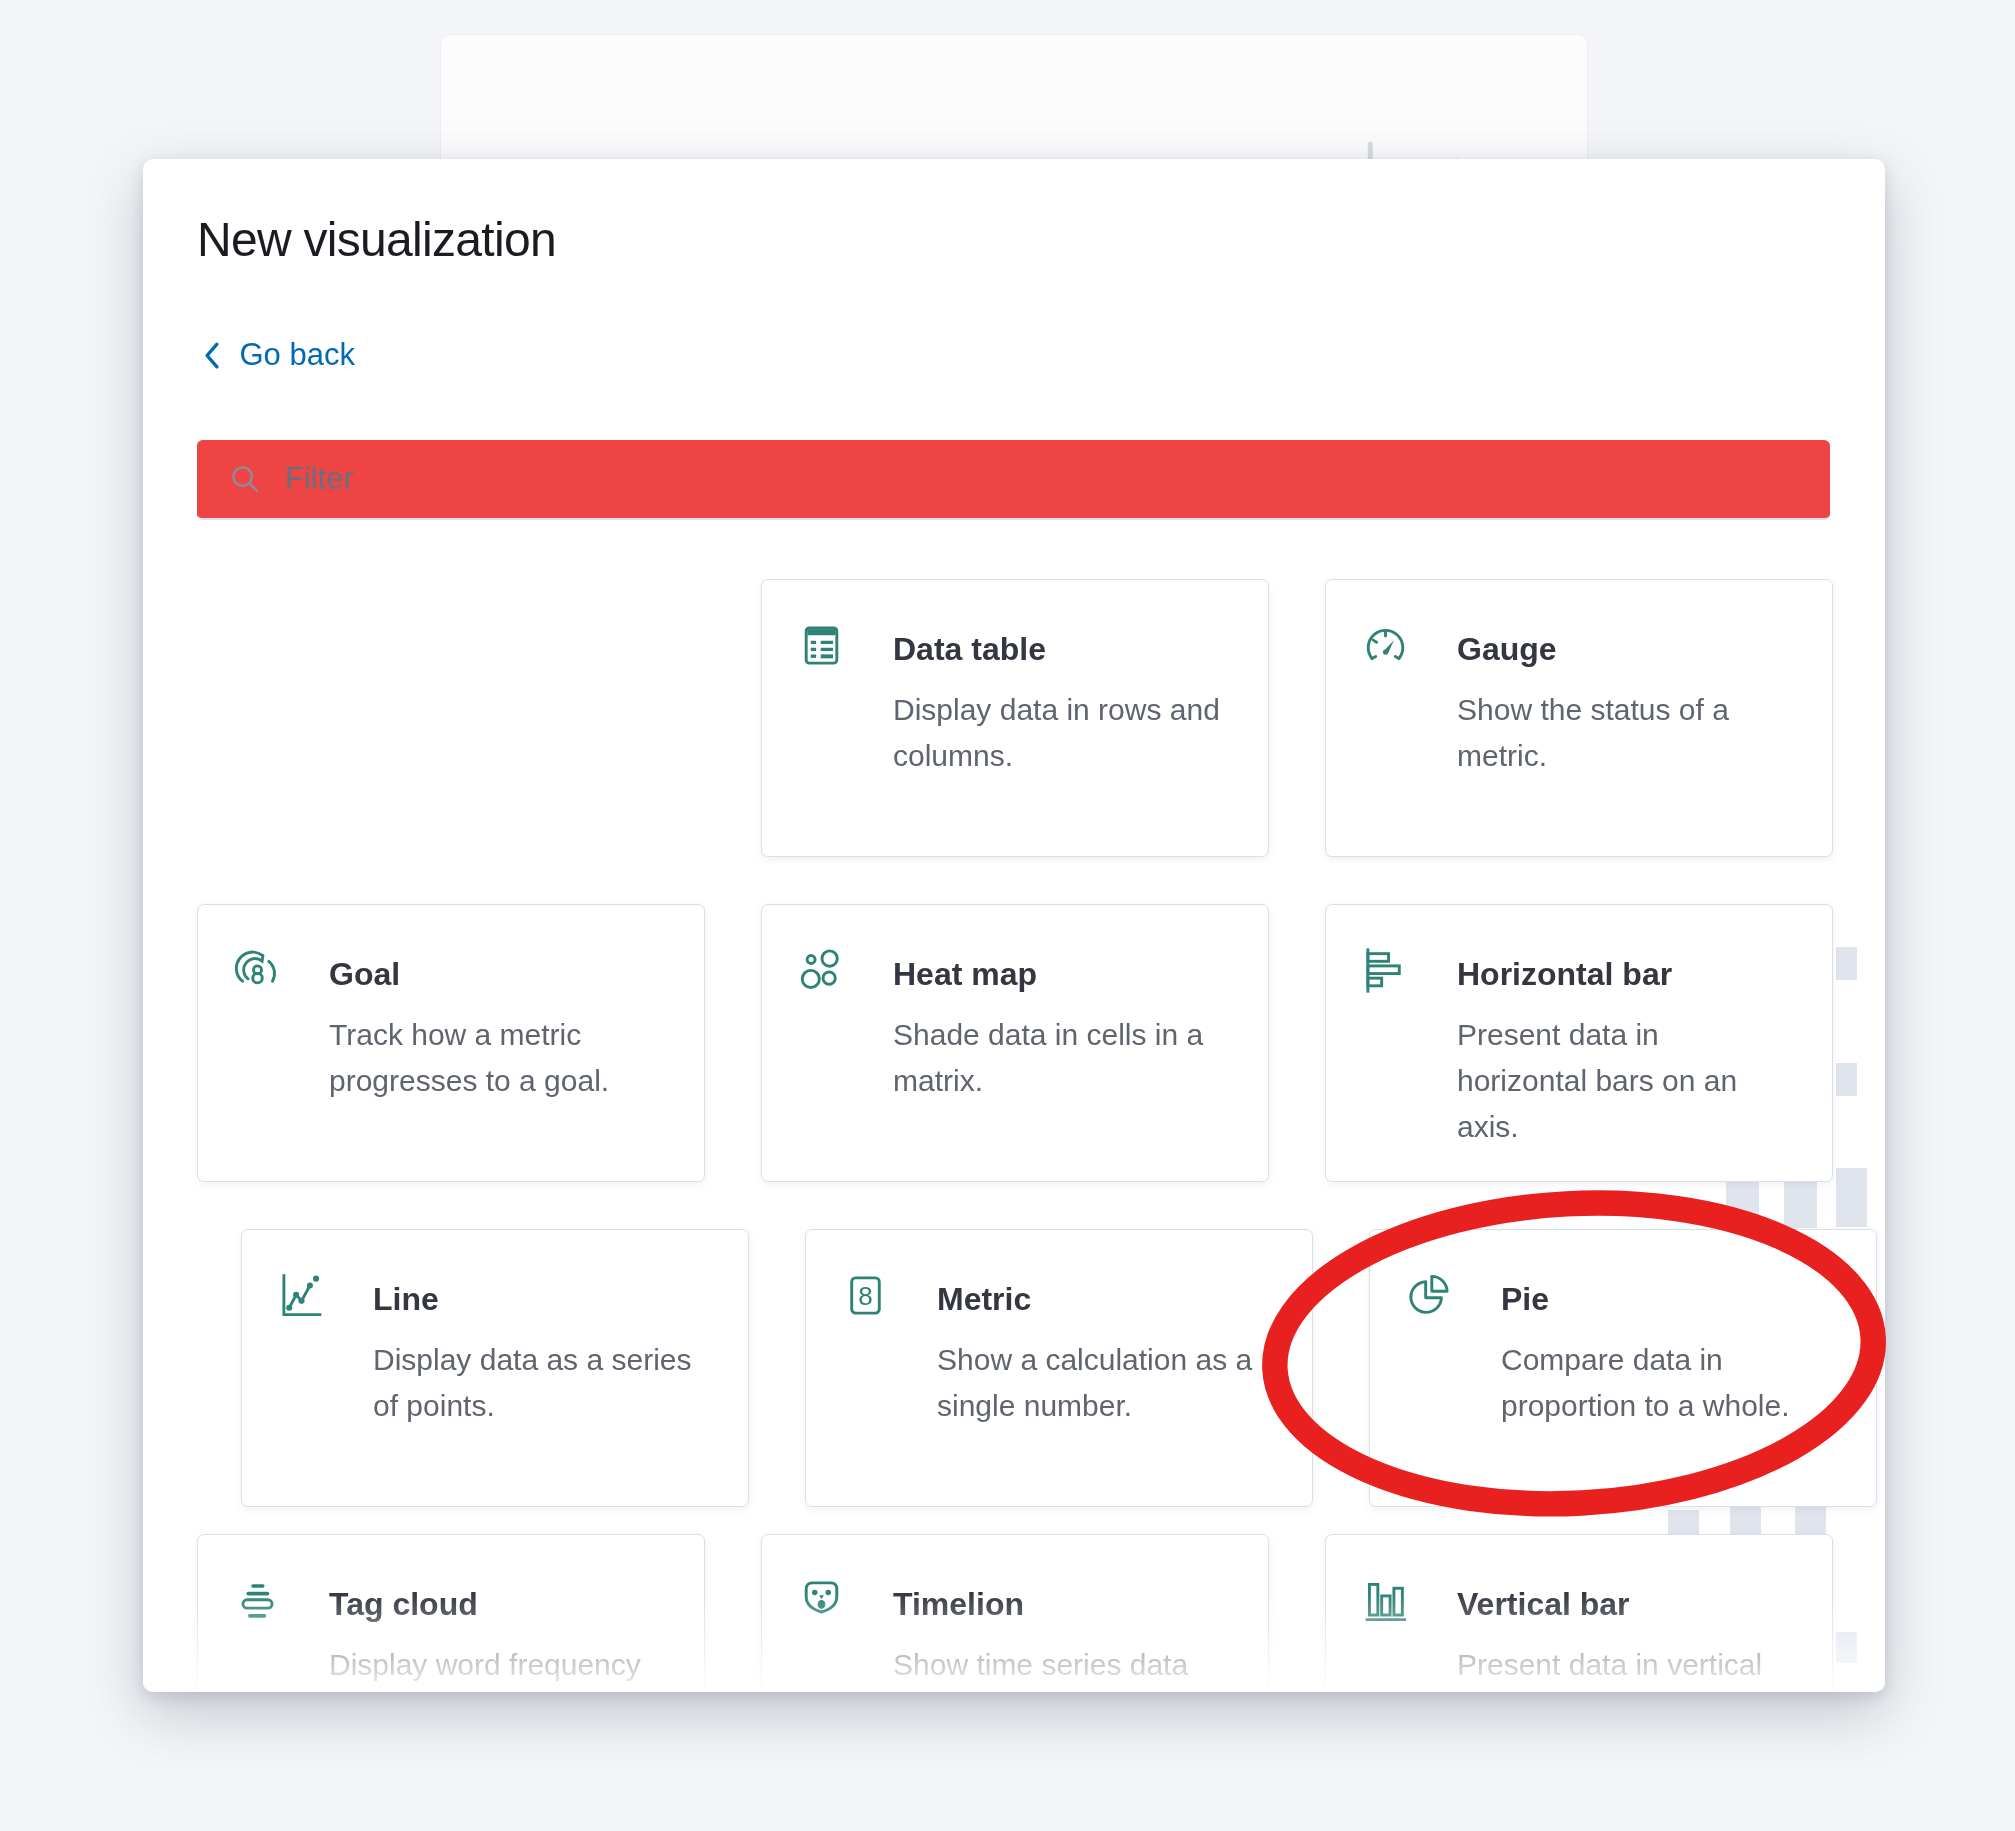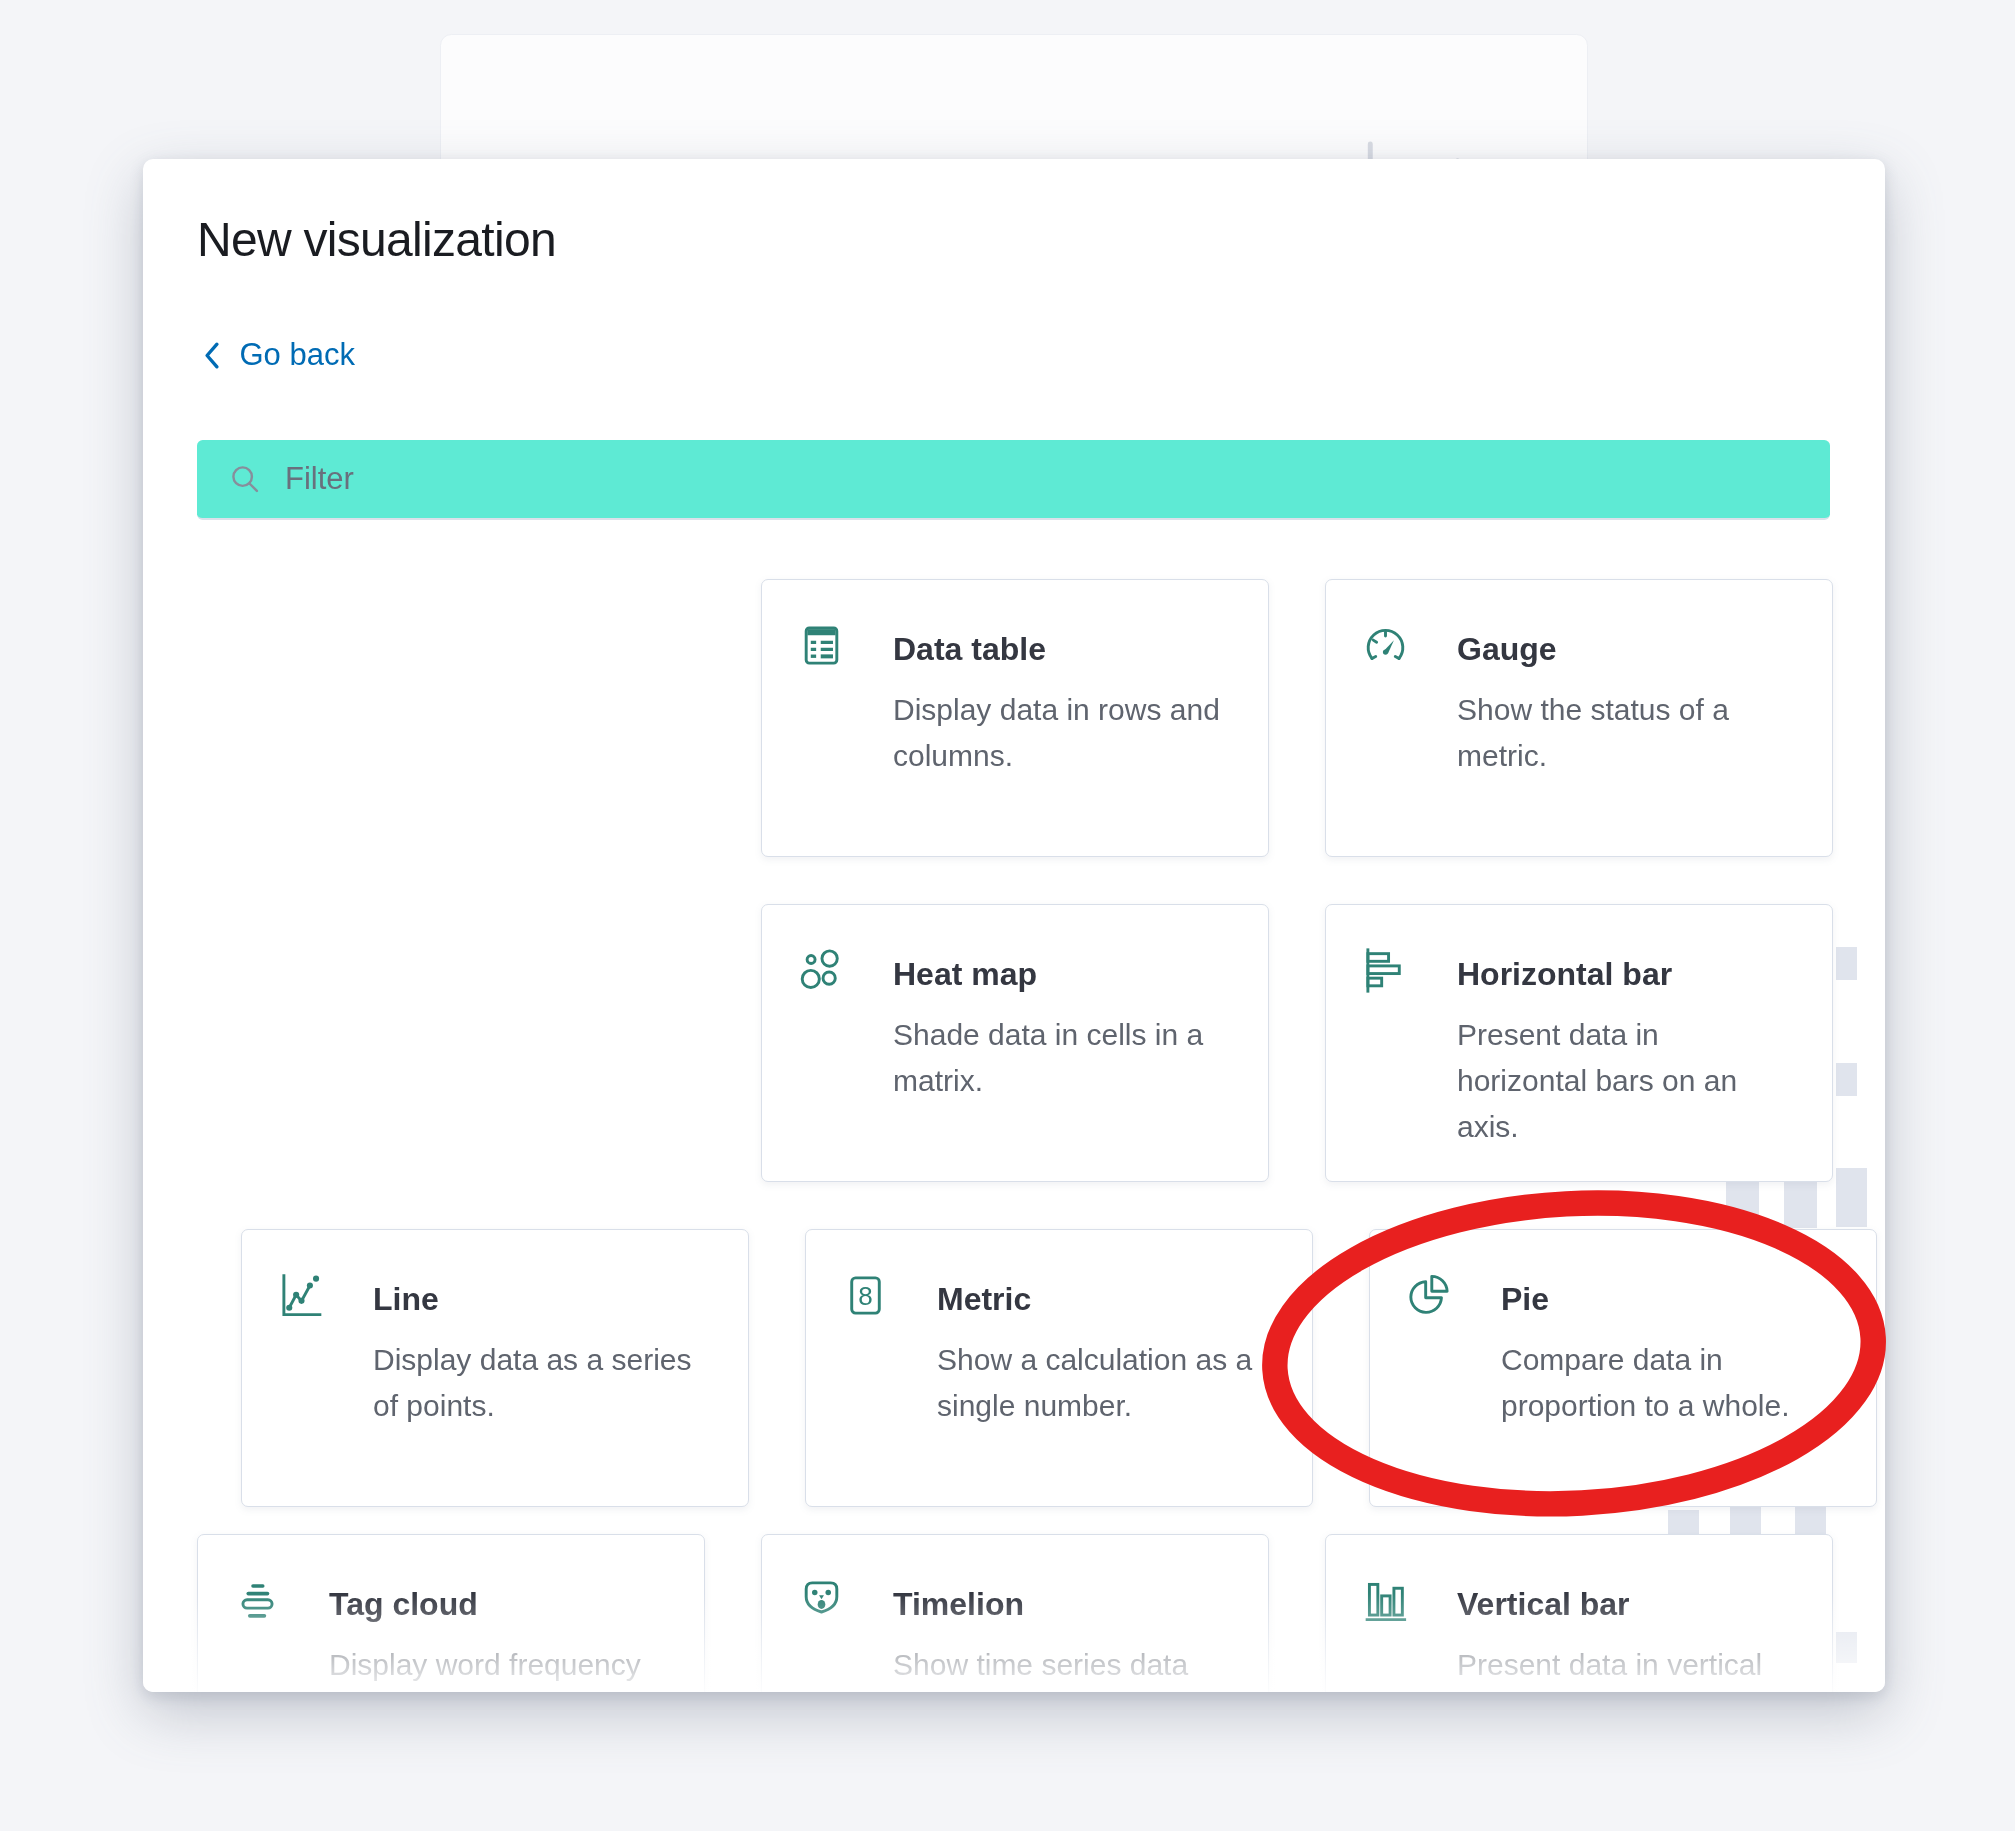--- a/index.html
+++ b/index.html
@@ -29,21 +29,21 @@
     position:absolute;left:54px;top:53px;
     font-size:48px;font-weight:400;color:#1a1c21;letter-spacing:-0.7px;
   }
   .go-back{
     position:absolute;left:57px;top:178px;
     display:flex;align-items:center;gap:15.5px;
     font-size:31px;color:#006bb4;cursor:pointer;
   }
   .filter-box{
     position:absolute;left:54px;top:281px;width:1633px;height:78px;
-    background:#5eead4;border-radius:5.7px;
+    background:#ef4444;border-radius:5.7px;
     border-bottom:2.1px solid #dbe1ea;
     display:flex;align-items:center;
   }
   .filter-box svg{margin-left:30px;flex:0 0 auto;}
   .filter-input{
     flex:1;height:100%;border:none;outline:none;background:transparent;
     font-size:31px;color:#343741;padding:0 21px;
     font-family:"Liberation Sans","DejaVu Sans",sans-serif;
   }
   .filter-input::placeholder{color:#69707d;opacity:1;}
@@ -163,20 +163,34 @@
             <path d="M16 7.2 V9.8"></path>
           </g>
           <path d="M15 19.5 L21.5 12.5 L17.6 21.3 Z" fill="#2f8276"></path>
           <circle cx="16" cy="20.3" r="1.7" fill="#2f8276"></circle>
         </svg>
         <div class="card-title">Gauge</div>
         <div class="card-desc">Show the status of a
 metric.</div>
       </div>
 
+      <div class="vis-card c0 r1">
+        <svg class="card-icon icon-svg" width="49" height="49" viewBox="0 0 32 32">
+          <g stroke="#2f8276" stroke-width="1.9" fill="none" stroke-linecap="round">
+            <path d="M6.2 23 A10.4 10.4 0 0 1 19.5 6.3"></path>
+            <path d="M9.8 21.5 A6.6 6.6 0 0 1 19 9.8 L19.5 6.3"></path>
+            <path d="M25.8 23 A10.4 10.4 0 0 0 23.4 10"></path>
+          </g>
+          <circle cx="16" cy="15.6" r="2.6" stroke="#2f8276" stroke-width="1.9" fill="none"></circle>
+          <circle cx="16" cy="21" r="3.1" stroke="#2f8276" stroke-width="1.9" fill="none"></circle>
+        </svg>
+        <div class="card-title">Goal</div>
+        <div class="card-desc">Track how a metric
+progresses to a goal.</div>
+      </div>
 
       <div class="vis-card c1 r1">
         <svg class="card-icon icon-svg" width="49" height="49" viewBox="0 0 32 32">
           <g stroke="#2f8276" stroke-width="1.9" fill="none">
             <circle cx="9.2" cy="8.8" r="2.6"></circle>
             <circle cx="21.3" cy="8.2" r="5"></circle>
             <circle cx="9" cy="21.5" r="5.6"></circle>
             <circle cx="21" cy="21" r="4"></circle>
           </g>
         </svg>

